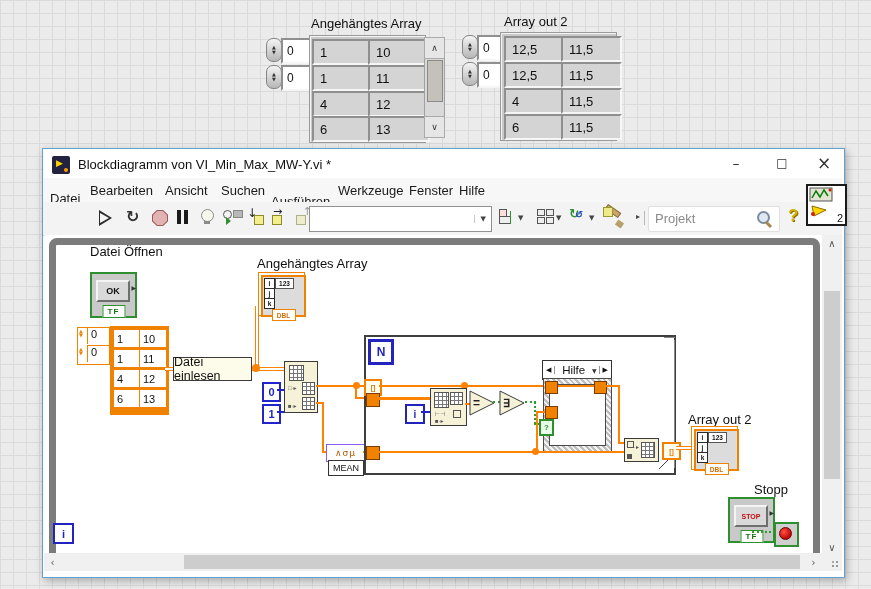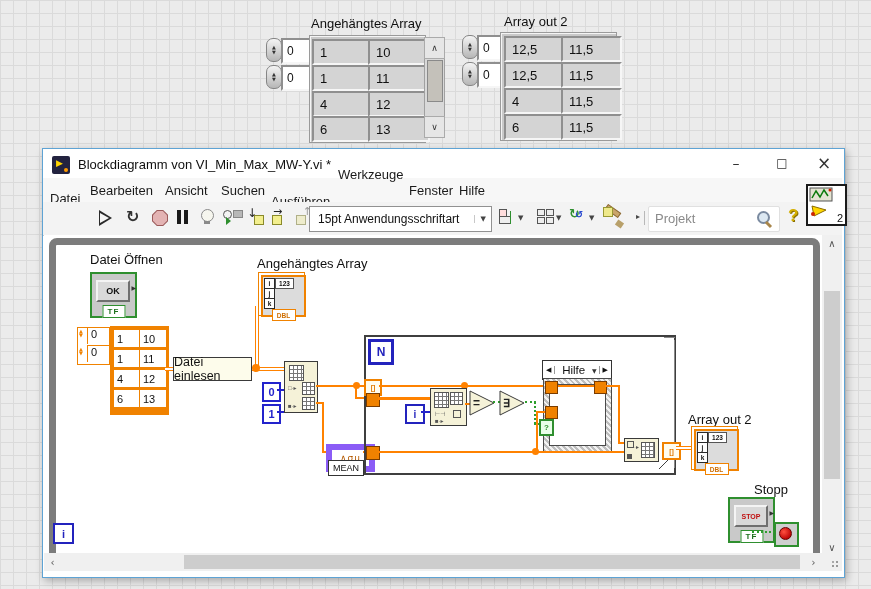--- a/index.html
+++ b/index.html
@@ -139,21 +139,21 @@
 <div class="abs capbtn glyph" style="left:713px;top:148px;width:46px;height:30px;font-size:14px">–</div>
 <div class="abs capbtn glyph" style="left:759px;top:148px;width:46px;height:30px;font-size:12px">□</div>
 <div class="abs capbtn glyph" style="left:805px;top:148px;width:38px;height:30px;font-size:17px">×</div>
 
 <div class="abs mbar" style="left:43px;top:178px;width:799px;height:24px"></div>
 <div class="abs menuitem" style="left:46px;top:189px">Datei</div>
 <div class="abs menuitem" style="left:86px;top:181px">Bearbeiten</div>
 <div class="abs menuitem" style="left:161px;top:181px">Ansicht</div>
 <div class="abs menuitem" style="left:217px;top:181px">Suchen</div>
 <div class="abs menuitem" style="left:267px;top:192px">Ausführen</div>
-<div class="abs menuitem" style="left:334px;top:165px">Werkzeuge</div>
+<div class="abs menuitem" style="left:334px;top:181px">Werkzeuge</div>
 <div class="abs menuitem" style="left:405px;top:181px">Fenster</div>
 <div class="abs menuitem" style="left:455px;top:181px">Hilfe</div>
 
 <div class="abs tbar" style="left:43px;top:202px;width:799px;height:33px"></div>
 <div class="abs" style="left:99px;top:210px;width:18px;height:16px">
   <span style="position:absolute;left:0;top:0;width:0;height:0;border-top:8px solid transparent;border-bottom:8px solid transparent;border-left:13px solid #2a2a2a"></span>
   <span style="position:absolute;left:1px;top:3px;width:0;height:0;border-top:5px solid transparent;border-bottom:5px solid transparent;border-left:9px solid #f5f5f5"></span>
 </div>
 <div class="abs glyph" style="left:126px;top:207px;font-size:16px;font-weight:bold;color:#333">↻</div>
 <div class="abs" style="left:152px;top:210px;width:16px;height:16px;background:#9b5a5a;clip-path:polygon(30% 0,70% 0,100% 30%,100% 70%,70% 100%,30% 100%,0 70%,0 30%)">
@@ -178,21 +178,20 @@
 </div>
 <div class="abs" style="left:271px;top:209px;width:18px;height:17px">
   <span class="glyph" style="position:absolute;left:2px;top:-4px;font-size:11px;color:#222">→</span>
   <span style="position:absolute;left:1px;bottom:1px;width:8px;height:8px;background:#f3ef8e;border:1px solid #8a8a2a"></span>
 </div>
 <div class="abs" style="left:295px;top:209px;width:18px;height:17px">
   <span class="glyph" style="position:absolute;right:1px;top:-4px;font-size:11px;color:#9a9a9a">↑</span>
   <span style="position:absolute;left:1px;bottom:1px;width:8px;height:8px;background:#eeeccc;border:1px solid #b0b088"></span>
 </div>
 <div class="abs fontbox" style="left:309px;top:206px;width:181px;height:24px">
-  <span style="padding-left:8px">15pt Anwendungsschriftart</span>
   <span class="glyph" style="position:absolute;right:5px;font-size:7px;color:#444;border-left:1px solid #c8c8c8;padding-left:6px">▼</span>
 </div>
 <div class="abs" style="left:499px;top:209px;width:16px;height:17px">
   <span style="position:absolute;left:0;top:0;width:6px;height:6px;border:1px solid #555;background:#fdd"></span>
   <span style="position:absolute;left:0;bottom:2px;width:10px;height:6px;border:1px solid #555;background:#eee"></span>
   <span style="position:absolute;left:11px;top:2px;width:1px;height:13px;background:#2f8f2f"></span>
 </div>
 <div class="abs glyph" style="left:518px;top:214px;font-size:7px;color:#444">▼</div>
 <div class="abs" style="left:537px;top:209px;width:16px;height:17px">
   <span style="position:absolute;left:0;top:0;width:6px;height:5px;border:1px solid #555;background:#eee"></span>
@@ -232,21 +231,21 @@
     <circle cx="5" cy="28" r="2" fill="#cc2200"></circle>
   </svg>
   <span style="position:absolute;right:2px;bottom:0;font-size:11px;color:#111">2</span>
 </div>
 
 <div class="abs" style="left:44px;top:235px;width:778px;height:318px;background:#fff"></div>
 
 <div class="abs wloop" style="left:49px;top:238px;width:757px;height:313px"></div>
 <div class="abs" style="left:53px;top:523px;width:17px;height:17px;border:2px solid #2323bd;background:#fff;color:#2323bd;font-weight:bold;font-size:11px;display:flex;align-items:center;justify-content:center">i</div>
 
-<div class="abs lbl" style="left:90px;top:252px">Datei Öffnen</div>
+<div class="abs lbl" style="left:90px;top:244px">Datei Öffnen</div>
 <div class="abs boolctl" style="left:90px;top:272px;width:43px;height:42px">
   <div class="boolbtn" style="position:absolute;left:4px;top:6px;width:30px;height:18px;font-size:9px">OK</div>
   <span class="glyph" style="position:absolute;right:-1px;top:10px;font-size:6px;color:#333">▶</span>
   <div class="tftag">TF</div>
 </div>
 
 <div class="abs" style="left:77px;top:327px;width:31px;height:36px;border:1px solid #f08200;background:#fff">
   <span class="glyph" style="position:absolute;left:1px;top:1px;font-size:5px;color:#f08200;line-height:4px">▲<br>▼</span>
   <span class="glyph" style="position:absolute;left:1px;top:19px;font-size:5px;color:#f08200;line-height:4px">▲<br>▼</span>
   <span style="position:absolute;left:9px;top:0;width:20px;height:16px;border-left:1px solid #f08200;font-size:11px;padding-left:3px">0</span>
@@ -291,21 +290,21 @@
 <div class="abs wb" style="left:277px;top:411px;width:7px;height:2px"></div>
 
 <div class="abs w1" style="left:316px;top:385px;width:52px;height:2px"></div>
 <div class="abs dot" style="left:353px;top:382px;width:7px;height:7px"></div>
 <div class="abs w1" style="left:355px;top:387px;width:2px;height:12px"></div>
 <div class="abs w1" style="left:355px;top:397px;width:13px;height:2px"></div>
 <div class="abs w1" style="left:316px;top:402px;width:8px;height:2px"></div>
 <div class="abs w1" style="left:322px;top:402px;width:2px;height:51px"></div>
 <div class="abs w1" style="left:322px;top:451px;width:5px;height:2px"></div>
 
-<div class="abs glyph" style="left:326px;top:444px;width:37px;height:16px;background:#fff;border:6px solid #8b5cf6;font-size:9px;color:#b35900;display:flex;align-items:center;justify-content:center;letter-spacing:1px">∧σμ</div>
+<div class="abs glyph" style="left:326px;top:444px;width:37px;height:16px;background:#fff;border:1px solid #8b5cf6;font-size:9px;color:#b35900;display:flex;align-items:center;justify-content:center;letter-spacing:1px">∧σμ</div>
 <div class="abs" style="left:328px;top:460px;width:34px;height:14px;background:#fff;border:1px solid #333;font-size:9px;display:flex;align-items:center;justify-content:center">MEAN</div>
 <div class="abs w1" style="left:363px;top:451px;width:5px;height:2px"></div>
 
 <div class="abs floop" style="left:364px;top:335px;width:308px;height:136px"></div>
 <div class="abs" style="left:674px;top:340px;width:1px;height:128px;background:#8a8a8a"></div>
 <div class="abs" style="left:664px;top:337px;width:11px;height:1px;background:#8a8a8a"></div>
 <div class="abs" style="left:658px;top:459px;width:12px;height:10px;background:linear-gradient(135deg,#fff 46%,#3f3f3f 46%,#3f3f3f 54%,#fff 54%)"></div>
 <div class="abs" style="left:368px;top:339px;width:20px;height:20px;border:3px solid #2323bd;background:#fff;color:#2323bd;font-weight:bold;font-size:12px;display:flex;align-items:center;justify-content:center">N</div>
 
 <div class="abs tunai" style="left:364px;top:379px;width:14px;height:13px">[]</div>

